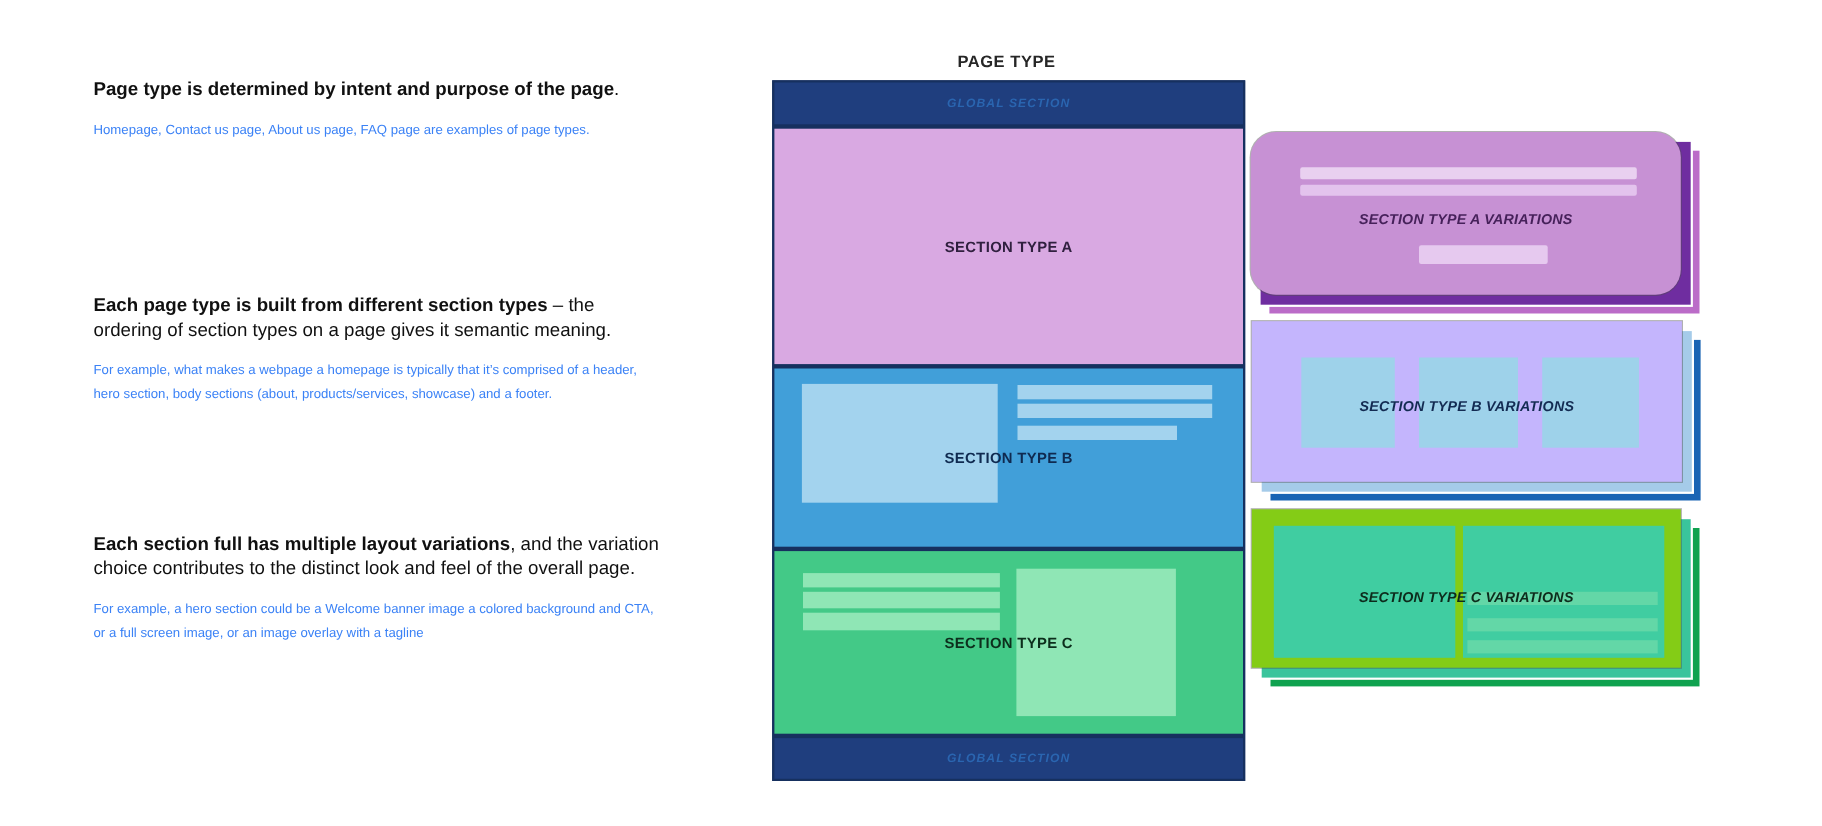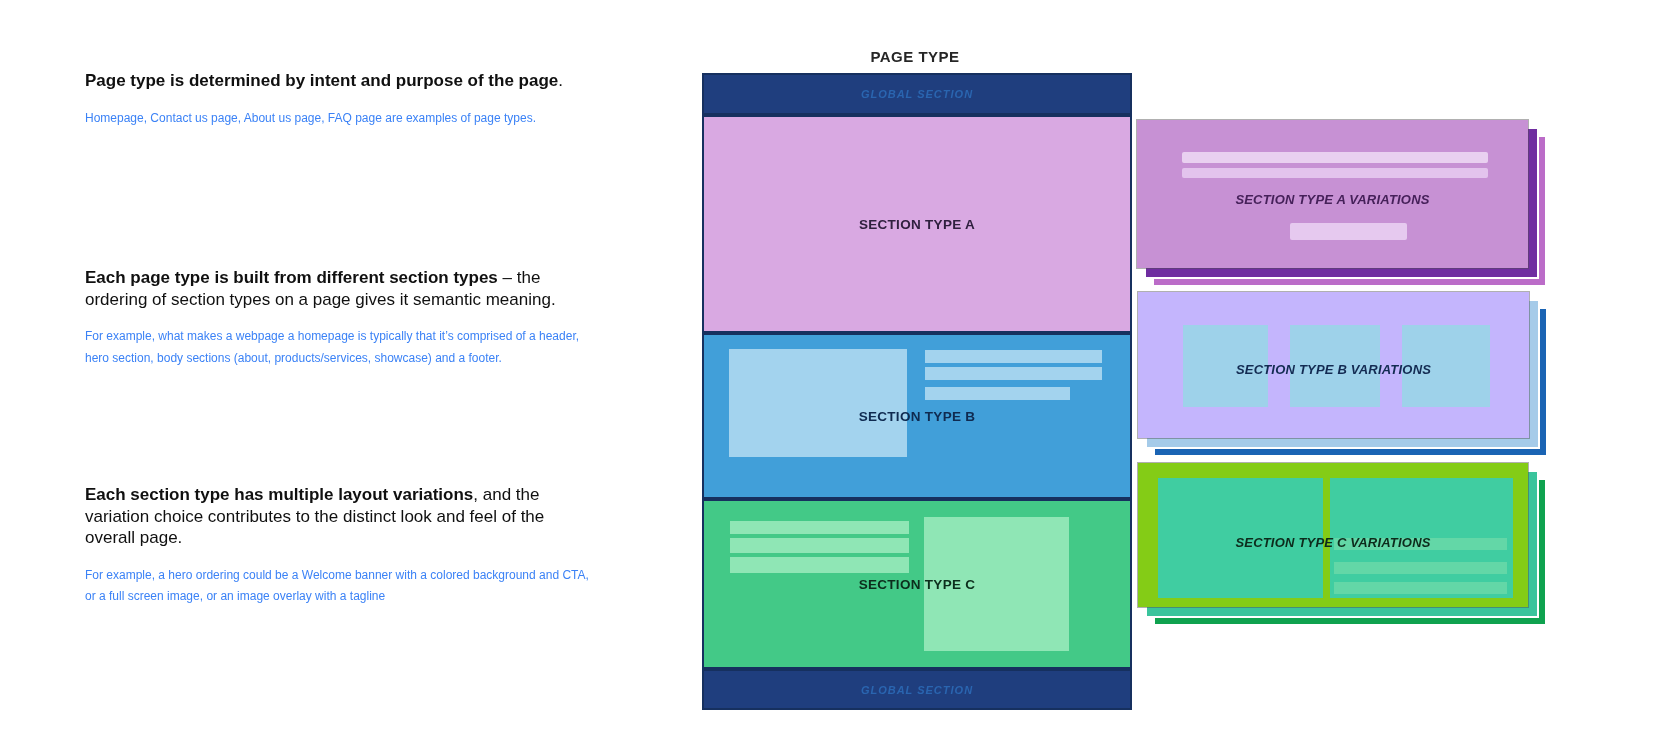--- a/index.html
+++ b/index.html
@@ -56,21 +56,21 @@
   .layer-back{left:17px;top:17px;}
   .vcard{position:absolute;left:0;top:0;box-shadow:0 0 0 1px rgba(80,80,80,.45);}
   .vlabel{
     position:absolute;left:0;right:0;text-align:center;z-index:3;
     font-size:13px;font-weight:700;font-style:italic;letter-spacing:.2px;
   }
   
   .stack-a .layer{width:391px;height:148px;}
   .stack-a .layer-mid{background:#6f2da0;}
   .stack-a .layer-back{background:#bb6cc8;}
-  .card-a{width:391px;height:148px;background:#c791d4;}
+  .card-a{width:391px;height:148px;background:#c791d4;border-radius:23px;}
   .a-bar{position:absolute;left:45px;width:306px;background:#e9d0f0;border-radius:2px;}
   .a-bar1{top:32px;height:11px;} .a-bar2{top:48px;height:10px;background:#e3c3ed;}
   .card-a .vlabel{top:72px;color:#46215a;}
   .a-btn{position:absolute;left:153px;top:103px;width:117px;height:17px;background:#e6c9ef;border-radius:2px;}
   
   .stack-b .layer{width:391px;height:146px;}
   .stack-b .layer-mid{background:#a5cbe9;}
   .stack-b .layer-back{background:#1a64b4;}
   .card-b{width:391px;height:146px;background:#c4b5fd;}
   .b-sq{position:absolute;top:33px;height:82px;background:#9ed2ea;}
@@ -97,22 +97,22 @@
     <p class="heading"><span class="b">Page type is determined by intent and purpose of the page</span><span>.</span></p>
     <p class="detail">Homepage, Contact us page, About us page, FAQ page are examples of page types.</p>
   </div>
 
   <div class="text-block tb2">
     <p class="heading"><span class="b">Each page type is built from different section types</span><span> – the ordering of section types on a page gives it semantic meaning.</span></p>
     <p class="detail">For example, what makes a webpage a homepage is typically that it’s comprised of a header, hero section, body sections (about, products/services, showcase) and a footer.</p>
   </div>
 
   <div class="text-block tb3">
-    <p class="heading"><span class="b">Each section type has multiple layout variations</span><span>, and the variation choice contributes to the distinct look and feel of the overall page.</span></p>
-    <p class="detail">For example, a hero ordering could be a Welcome banner with a colored background and CTA, or a full screen image, or an image overlay with a tagline</p>
+    <p class="heading"><span class="b">Each section full has multiple layout variations</span><span>, and the variation choice contributes to the distinct look and feel of the overall page.</span></p>
+    <p class="detail">For example, a hero section could be a Welcome banner image a colored background and CTA, or a full screen image, or an image overlay with a tagline</p>
   </div>
 
   <div class="diagram-title">PAGE TYPE</div>
 
   <div class="page-diagram">
     <div class="global-bar global-top">GLOBAL SECTION</div>
 
     <div class="section sec-a">
       <span class="sec-label">SECTION TYPE A</span>
     </div>

